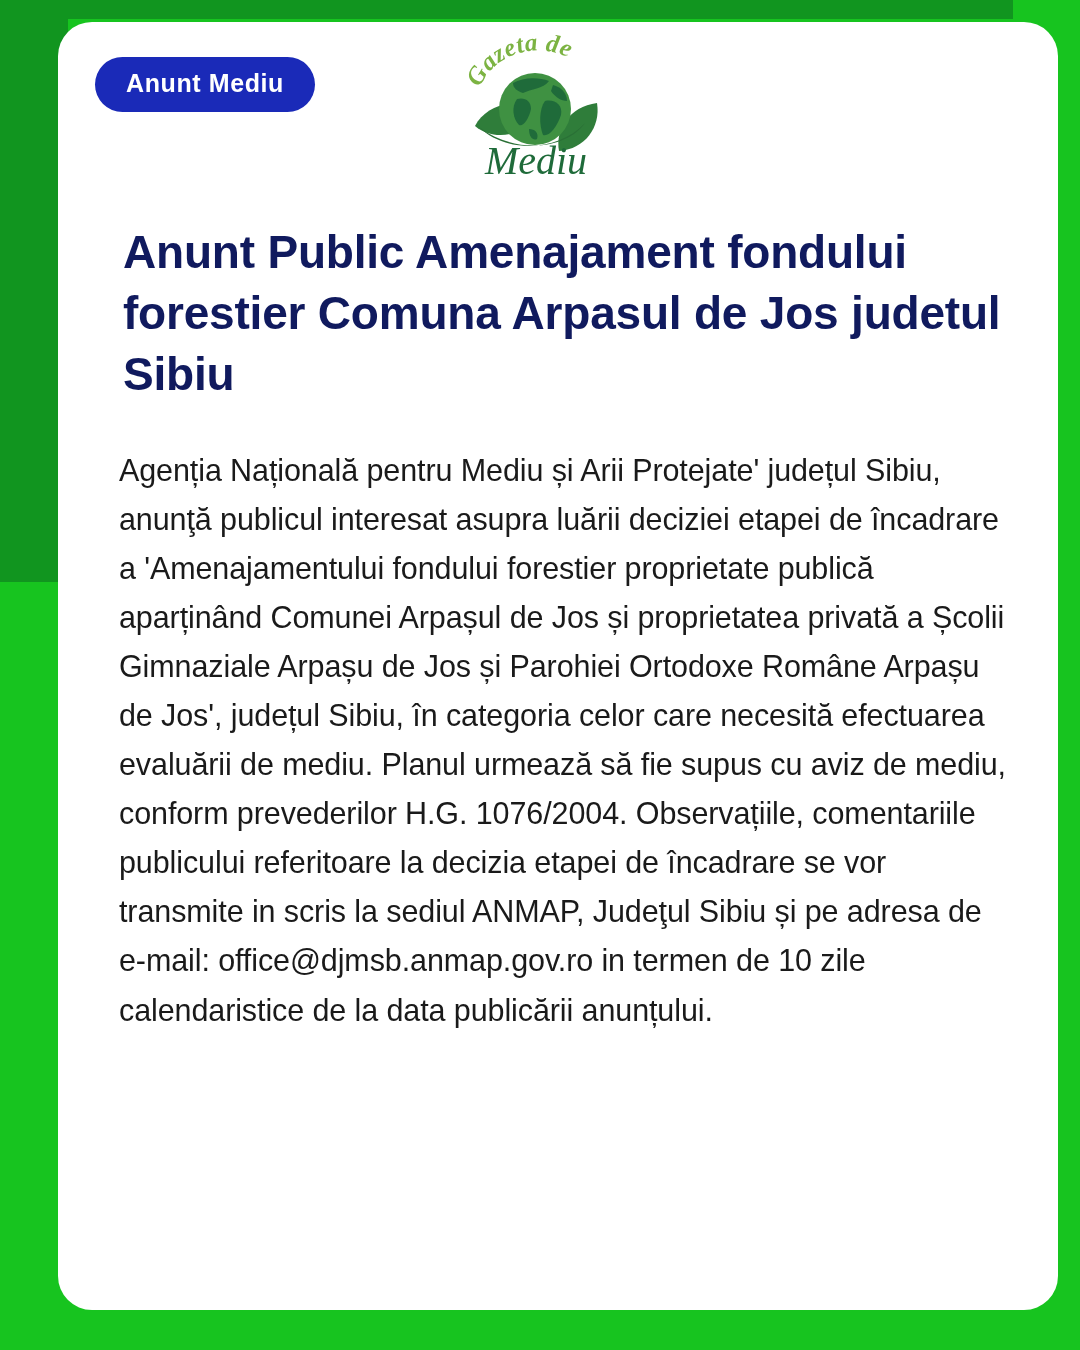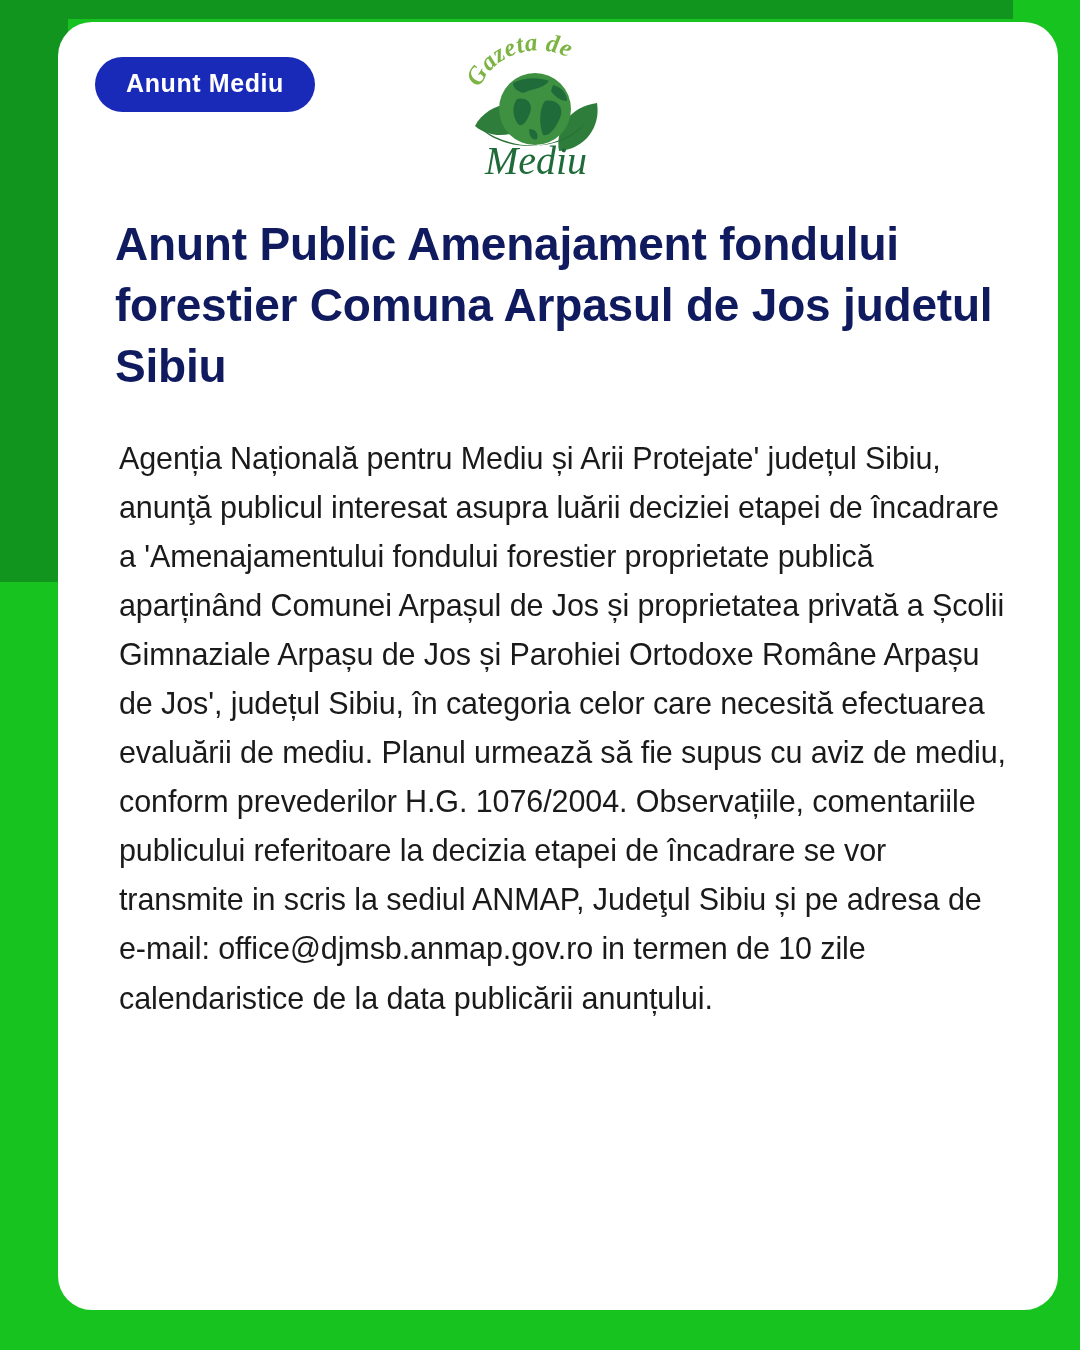--- a/index.html
+++ b/index.html
@@ -78,21 +78,21 @@
     position: absolute;
     left: 403px;
     top: 9px;
     width: 150px;
     height: 148px;
   }
   .logo svg { display: block; width: 150px; height: 148px; }
 
   
   .headline {
-    margin: 4px;
+    margin: 12px;
     padding: 30px 30px 0 53px;
     color: #101a5e;
     font-size: 46px;
     font-weight: bold;
     line-height: 1.33;
     letter-spacing: -0.2px;
   }
 
   
   .body-text {

